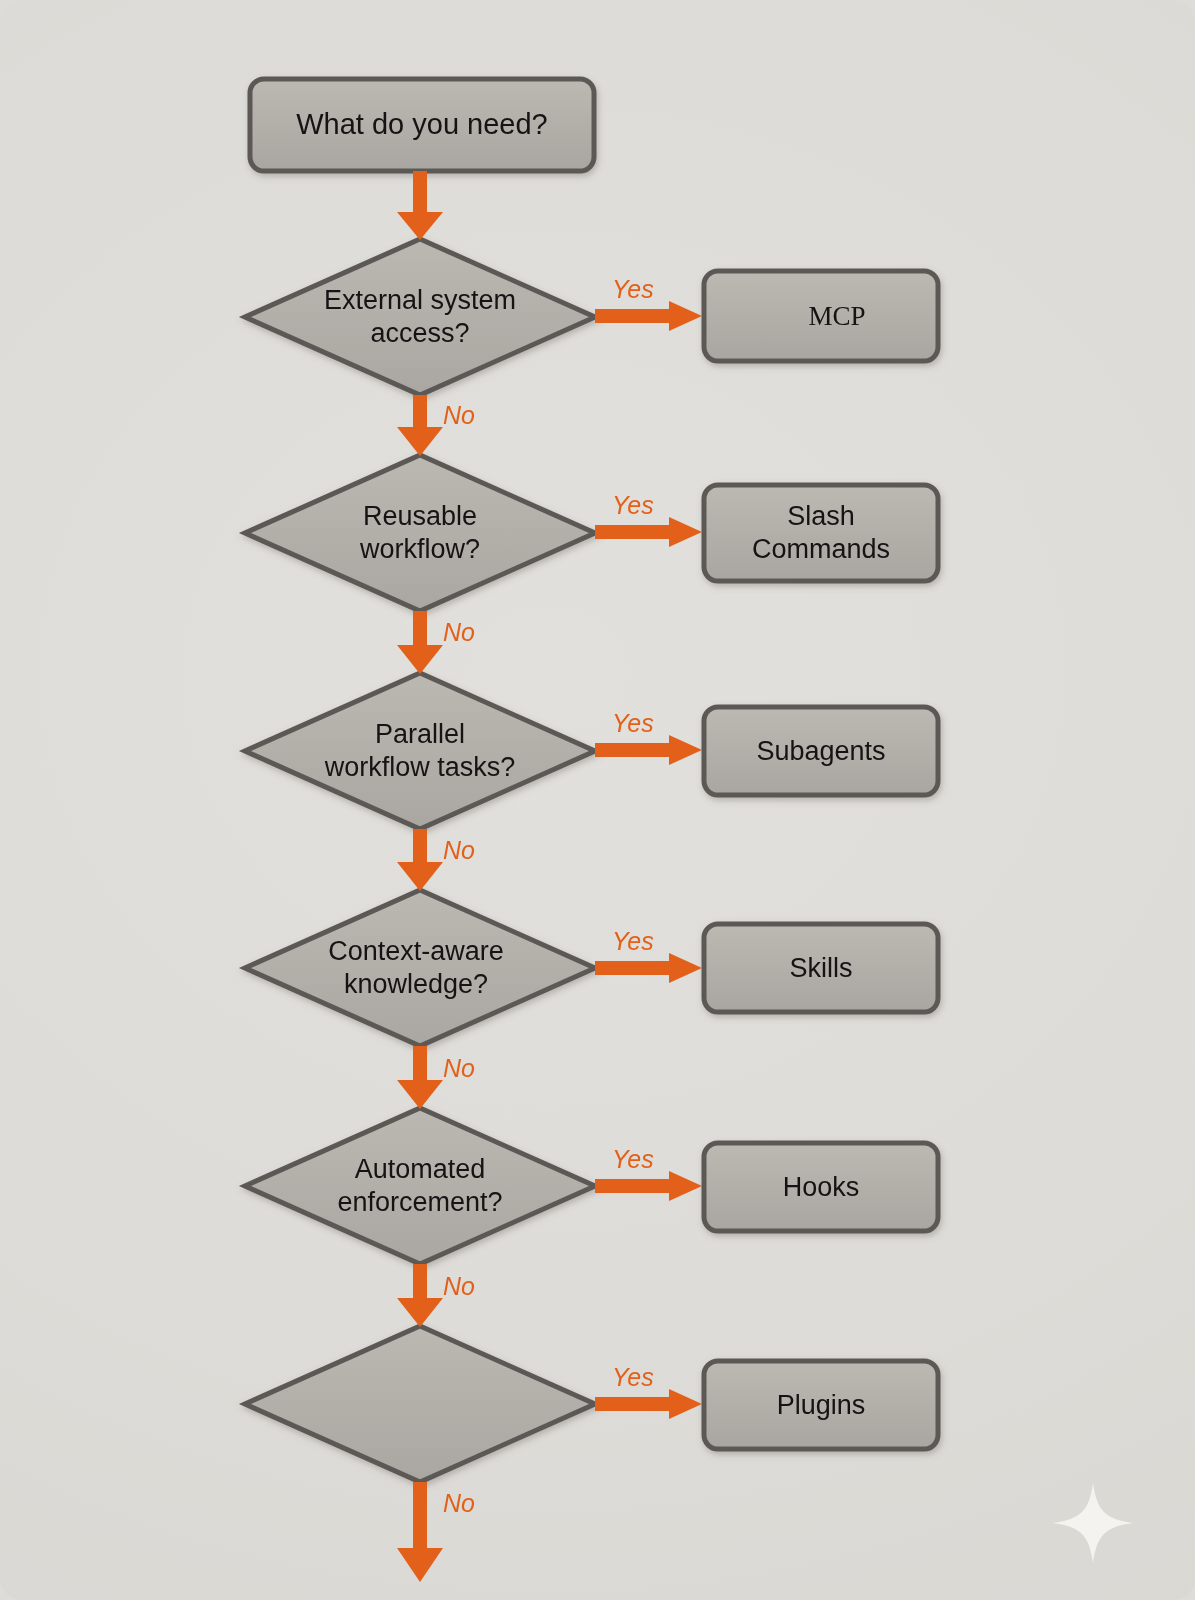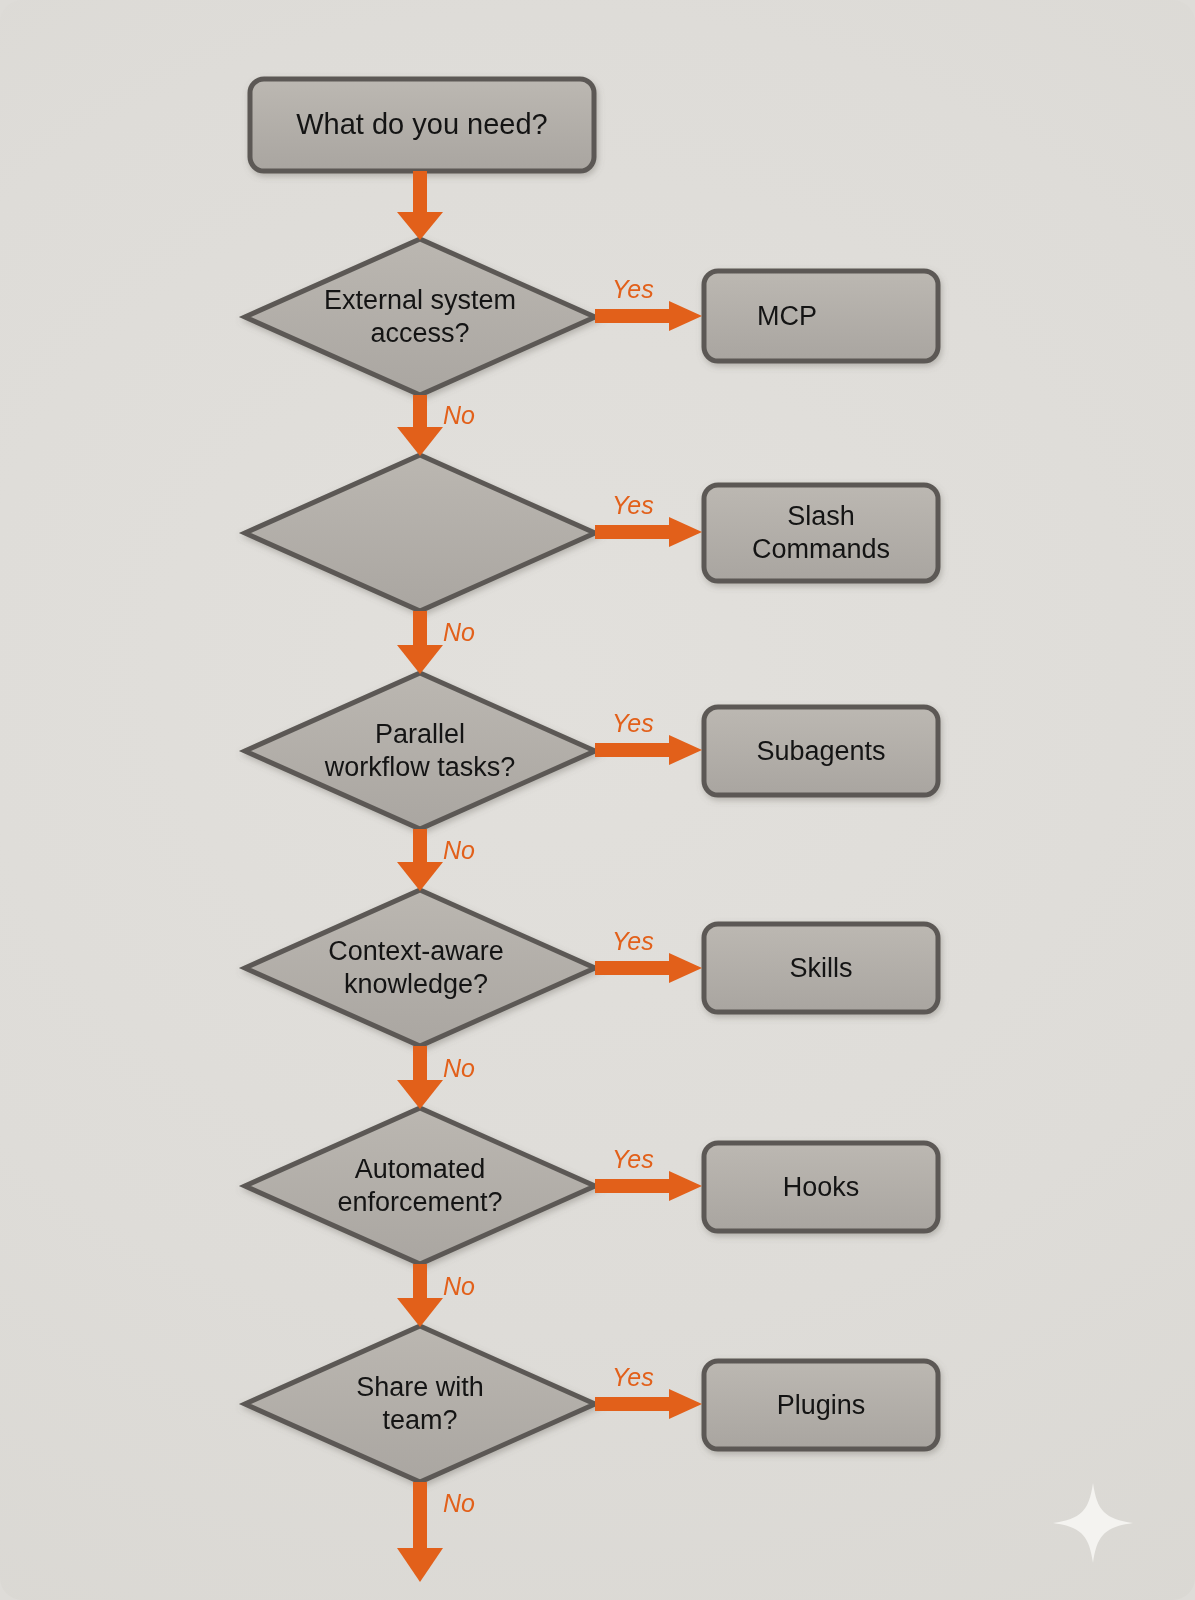--- a/index.html
+++ b/index.html
@@ -158,30 +158,30 @@
       <polygon points="669,1389 669,1419 702,1404" fill="#e2601a"></polygon>
     </g>
 
     <path d="M1093 1483 C1097 1511 1105 1519 1133 1523 C1105 1527 1097 1535 1093 1563 C1089 1535 1081 1527 1053 1523 C1081 1519 1089 1511 1093 1483 Z" fill="#f4f3f0"></path>
   </svg>
 
   <div class="node-label start-label" style="left:250px; top:79px; width:344px; height:92px;">What do you need?</div>
 
   <div class="node-label diamond-label" style="left:245px; top:239px; width:350px; height:156px;">External system
 access?</div>
+  <div class="node-label diamond-label" style="left:245px; top:455px; width:350px; height:156px;">Reusable
+workflow?</div>
   <div class="node-label diamond-label" style="left:245px; top:673px; width:350px; height:156px;">Parallel
 workflow tasks?</div>
   <div class="node-label diamond-label" style="left:241px; top:890px; width:350px; height:156px;">Context-aware
 knowledge?</div>
   <div class="node-label diamond-label" style="left:245px; top:1108px; width:350px; height:156px;">Automated
 enforcement?</div>
-  <div class="node-label diamond-label" style="left:245px; top:1326px; width:350px; height:156px;">Share with
-team?</div>
-
-  <div class="node-label box-label" style="left:670px; top:271px; width:234px; height:90px;">MCP</div>
+
+  <div class="node-label box-label" style="left:720px; top:271px; width:234px; height:90px;font-family:Liberation Serif, serif;">MCP</div>
   <div class="node-label box-label" style="left:704px; top:707px; width:234px; height:88px;">Subagents</div>
   <div class="node-label box-label" style="left:704px; top:485px; width:234px; height:96px;">Slash
 Commands</div>
   <div class="node-label box-label" style="left:704px; top:924px; width:234px; height:88px;">Skills</div>
   <div class="node-label box-label" style="left:704px; top:1143px; width:234px; height:88px;">Hooks</div>
   <div class="node-label box-label" style="left:704px; top:1361px; width:234px; height:88px;">Plugins</div>
 
   <div class="edge-label" style="left:612px; top:275px;">Yes</div>
   <div class="edge-label" style="left:612px; top:491px;">Yes</div>
   <div class="edge-label" style="left:612px; top:709px;">Yes</div>

